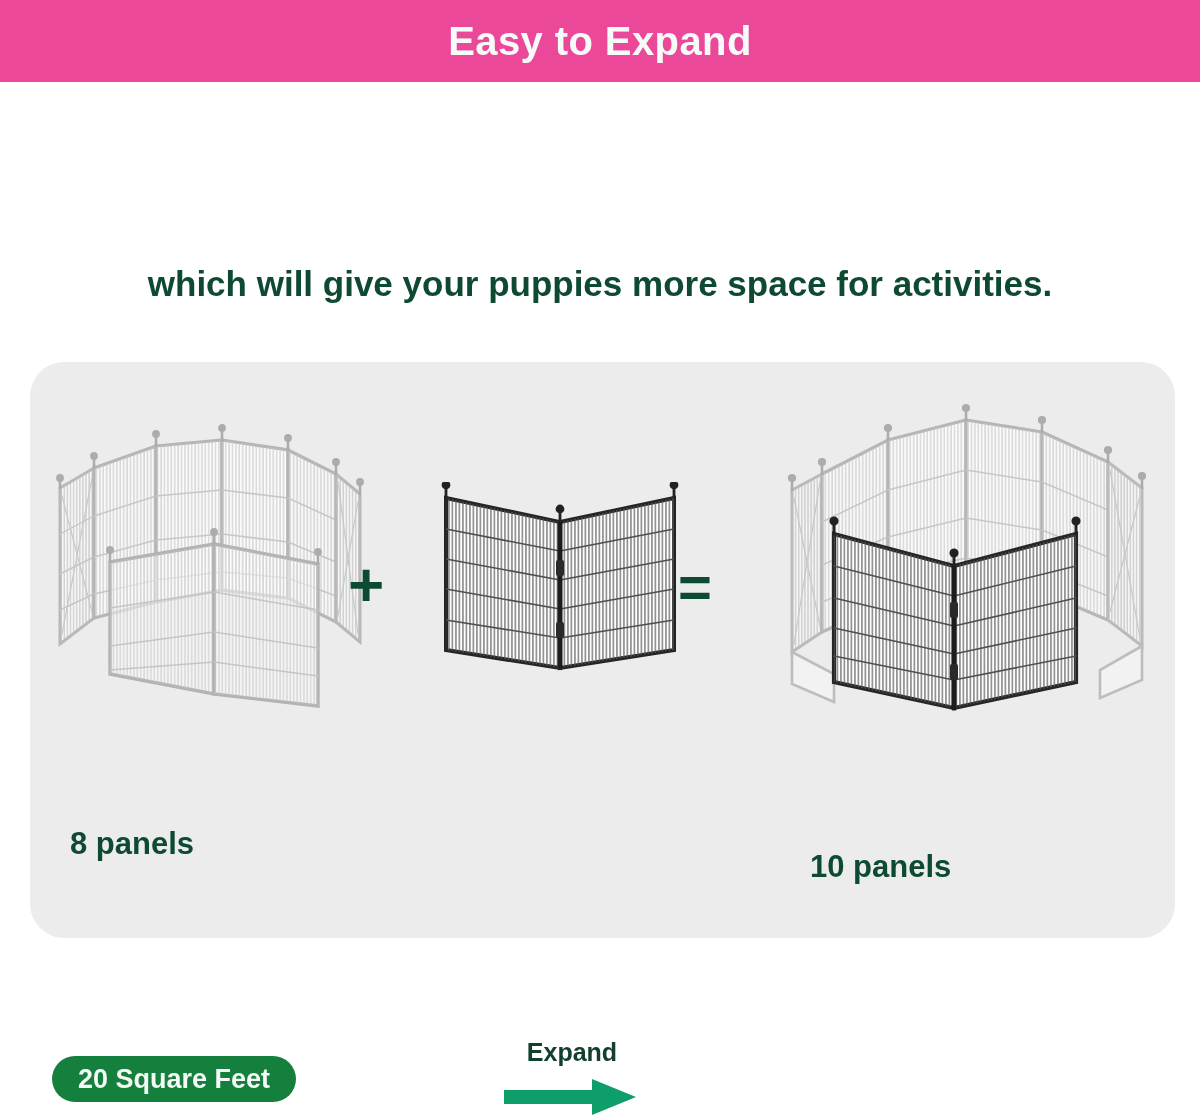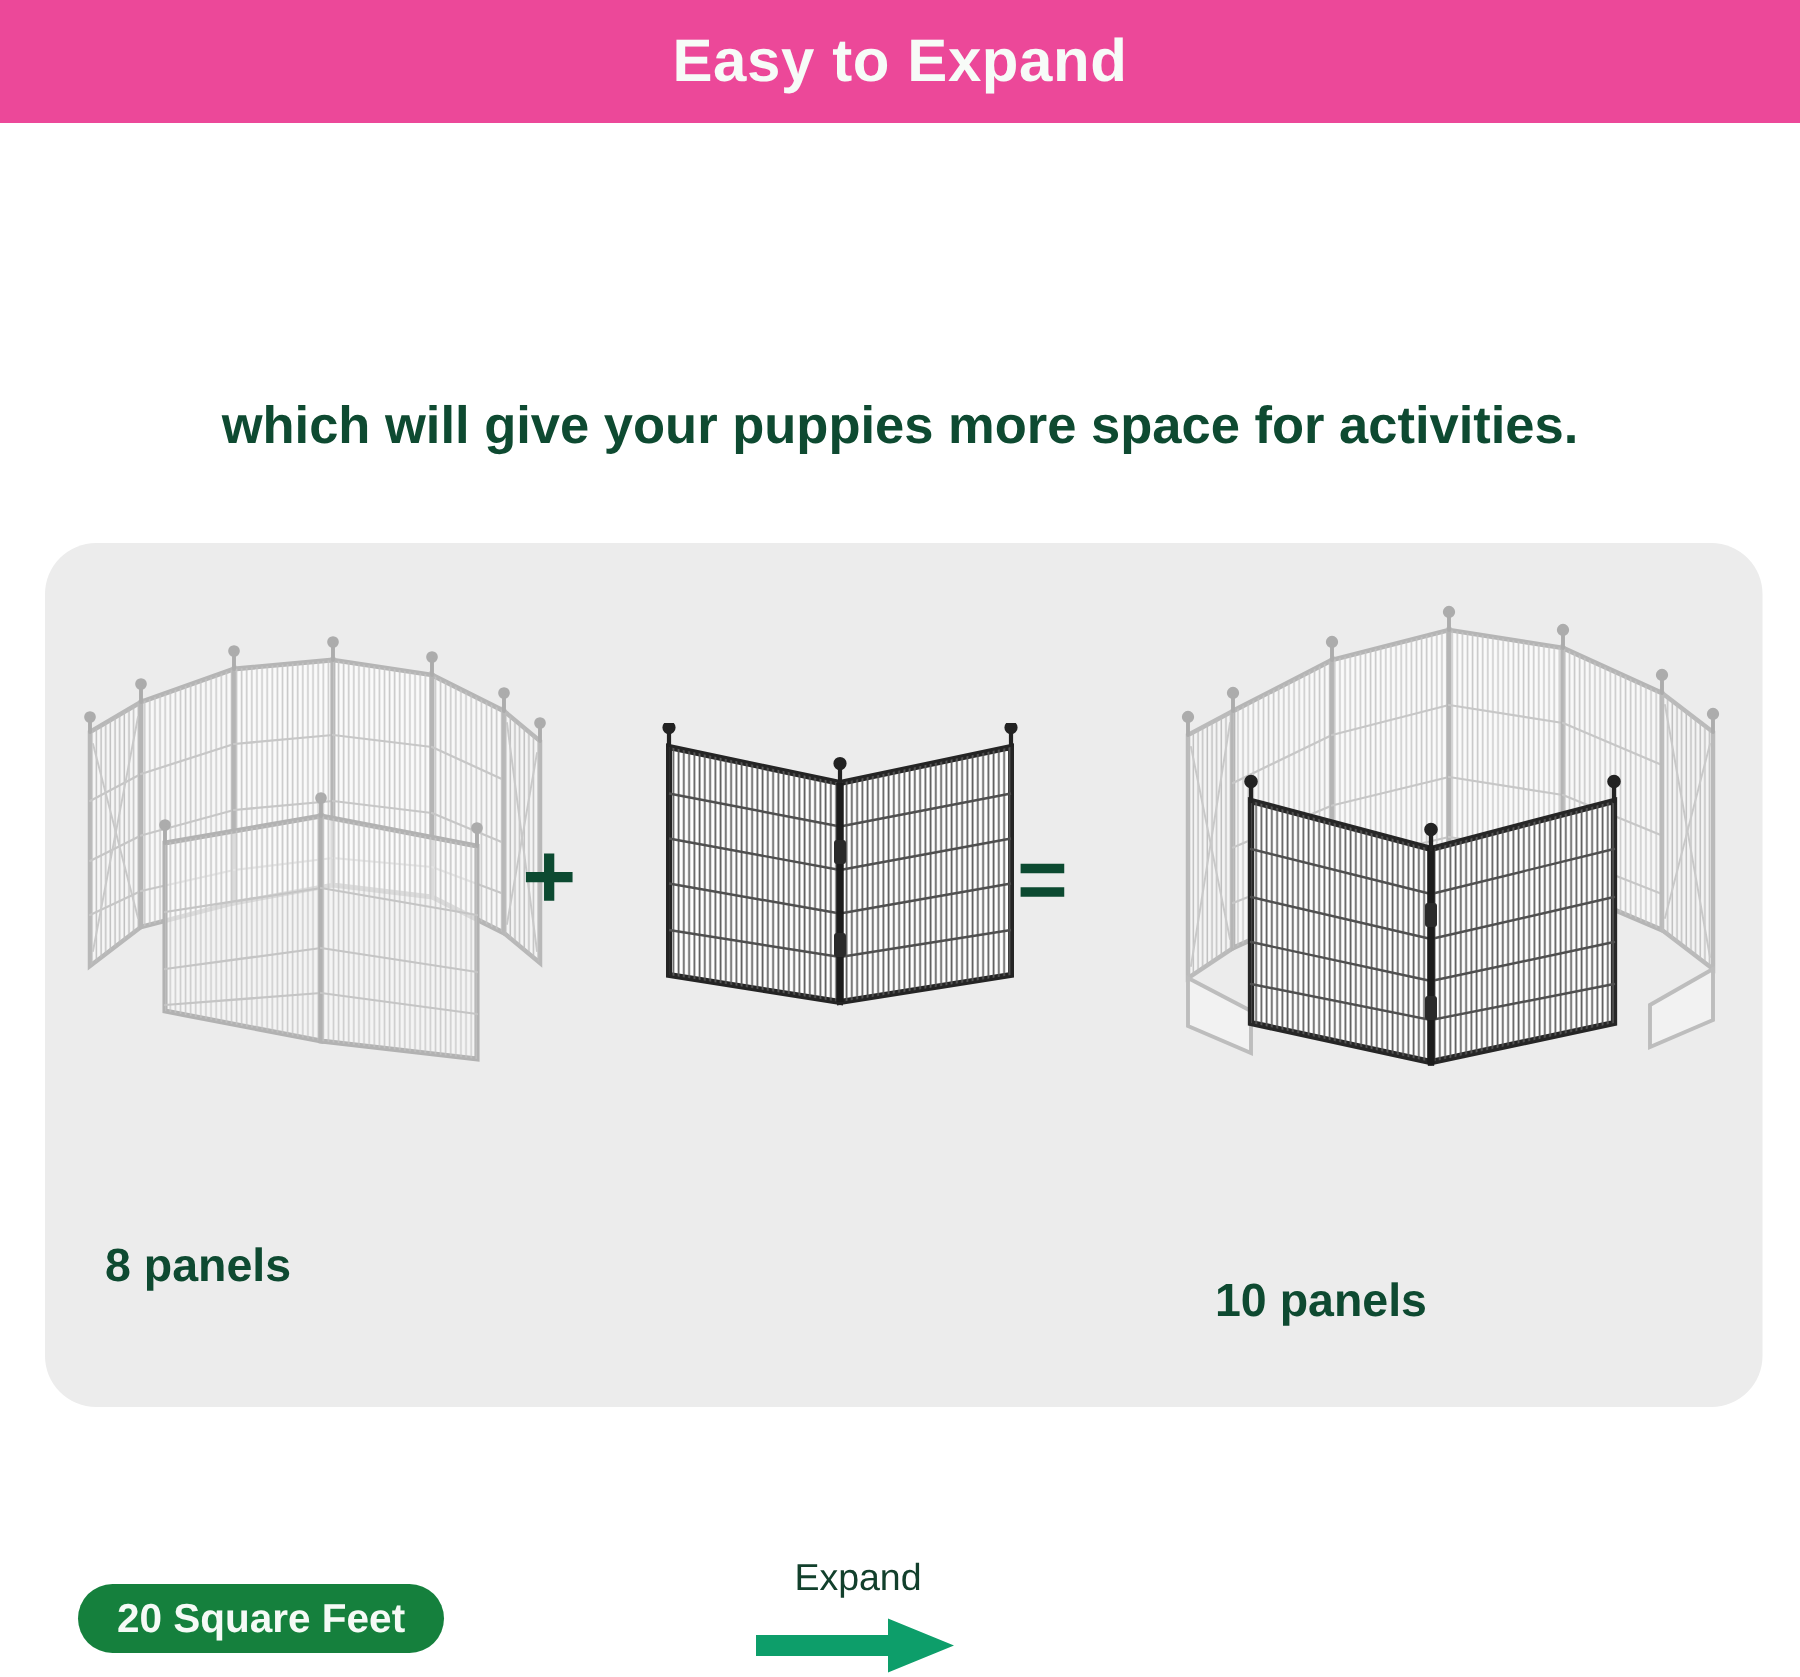--- a/index.html
+++ b/index.html
@@ -89,21 +89,21 @@
   .badge-right { left: 825px; top: 1056px; }
 
   .expand-group {
     position: absolute;
     left: 500px; top: 1040px;
     width: 175px; height: 78px;
   }
   .expand-label {
     color: #12402C;
     font-size: 25px;
-    font-weight: normal;
+    font-weight: bold;
     text-align: center;
     line-height: 1;
     width: 140px;
     margin-left: 2px;
   }
   .expand-arrow { margin-top: 12px; display: block; }
 </style>
 </head>
 <body>
 

